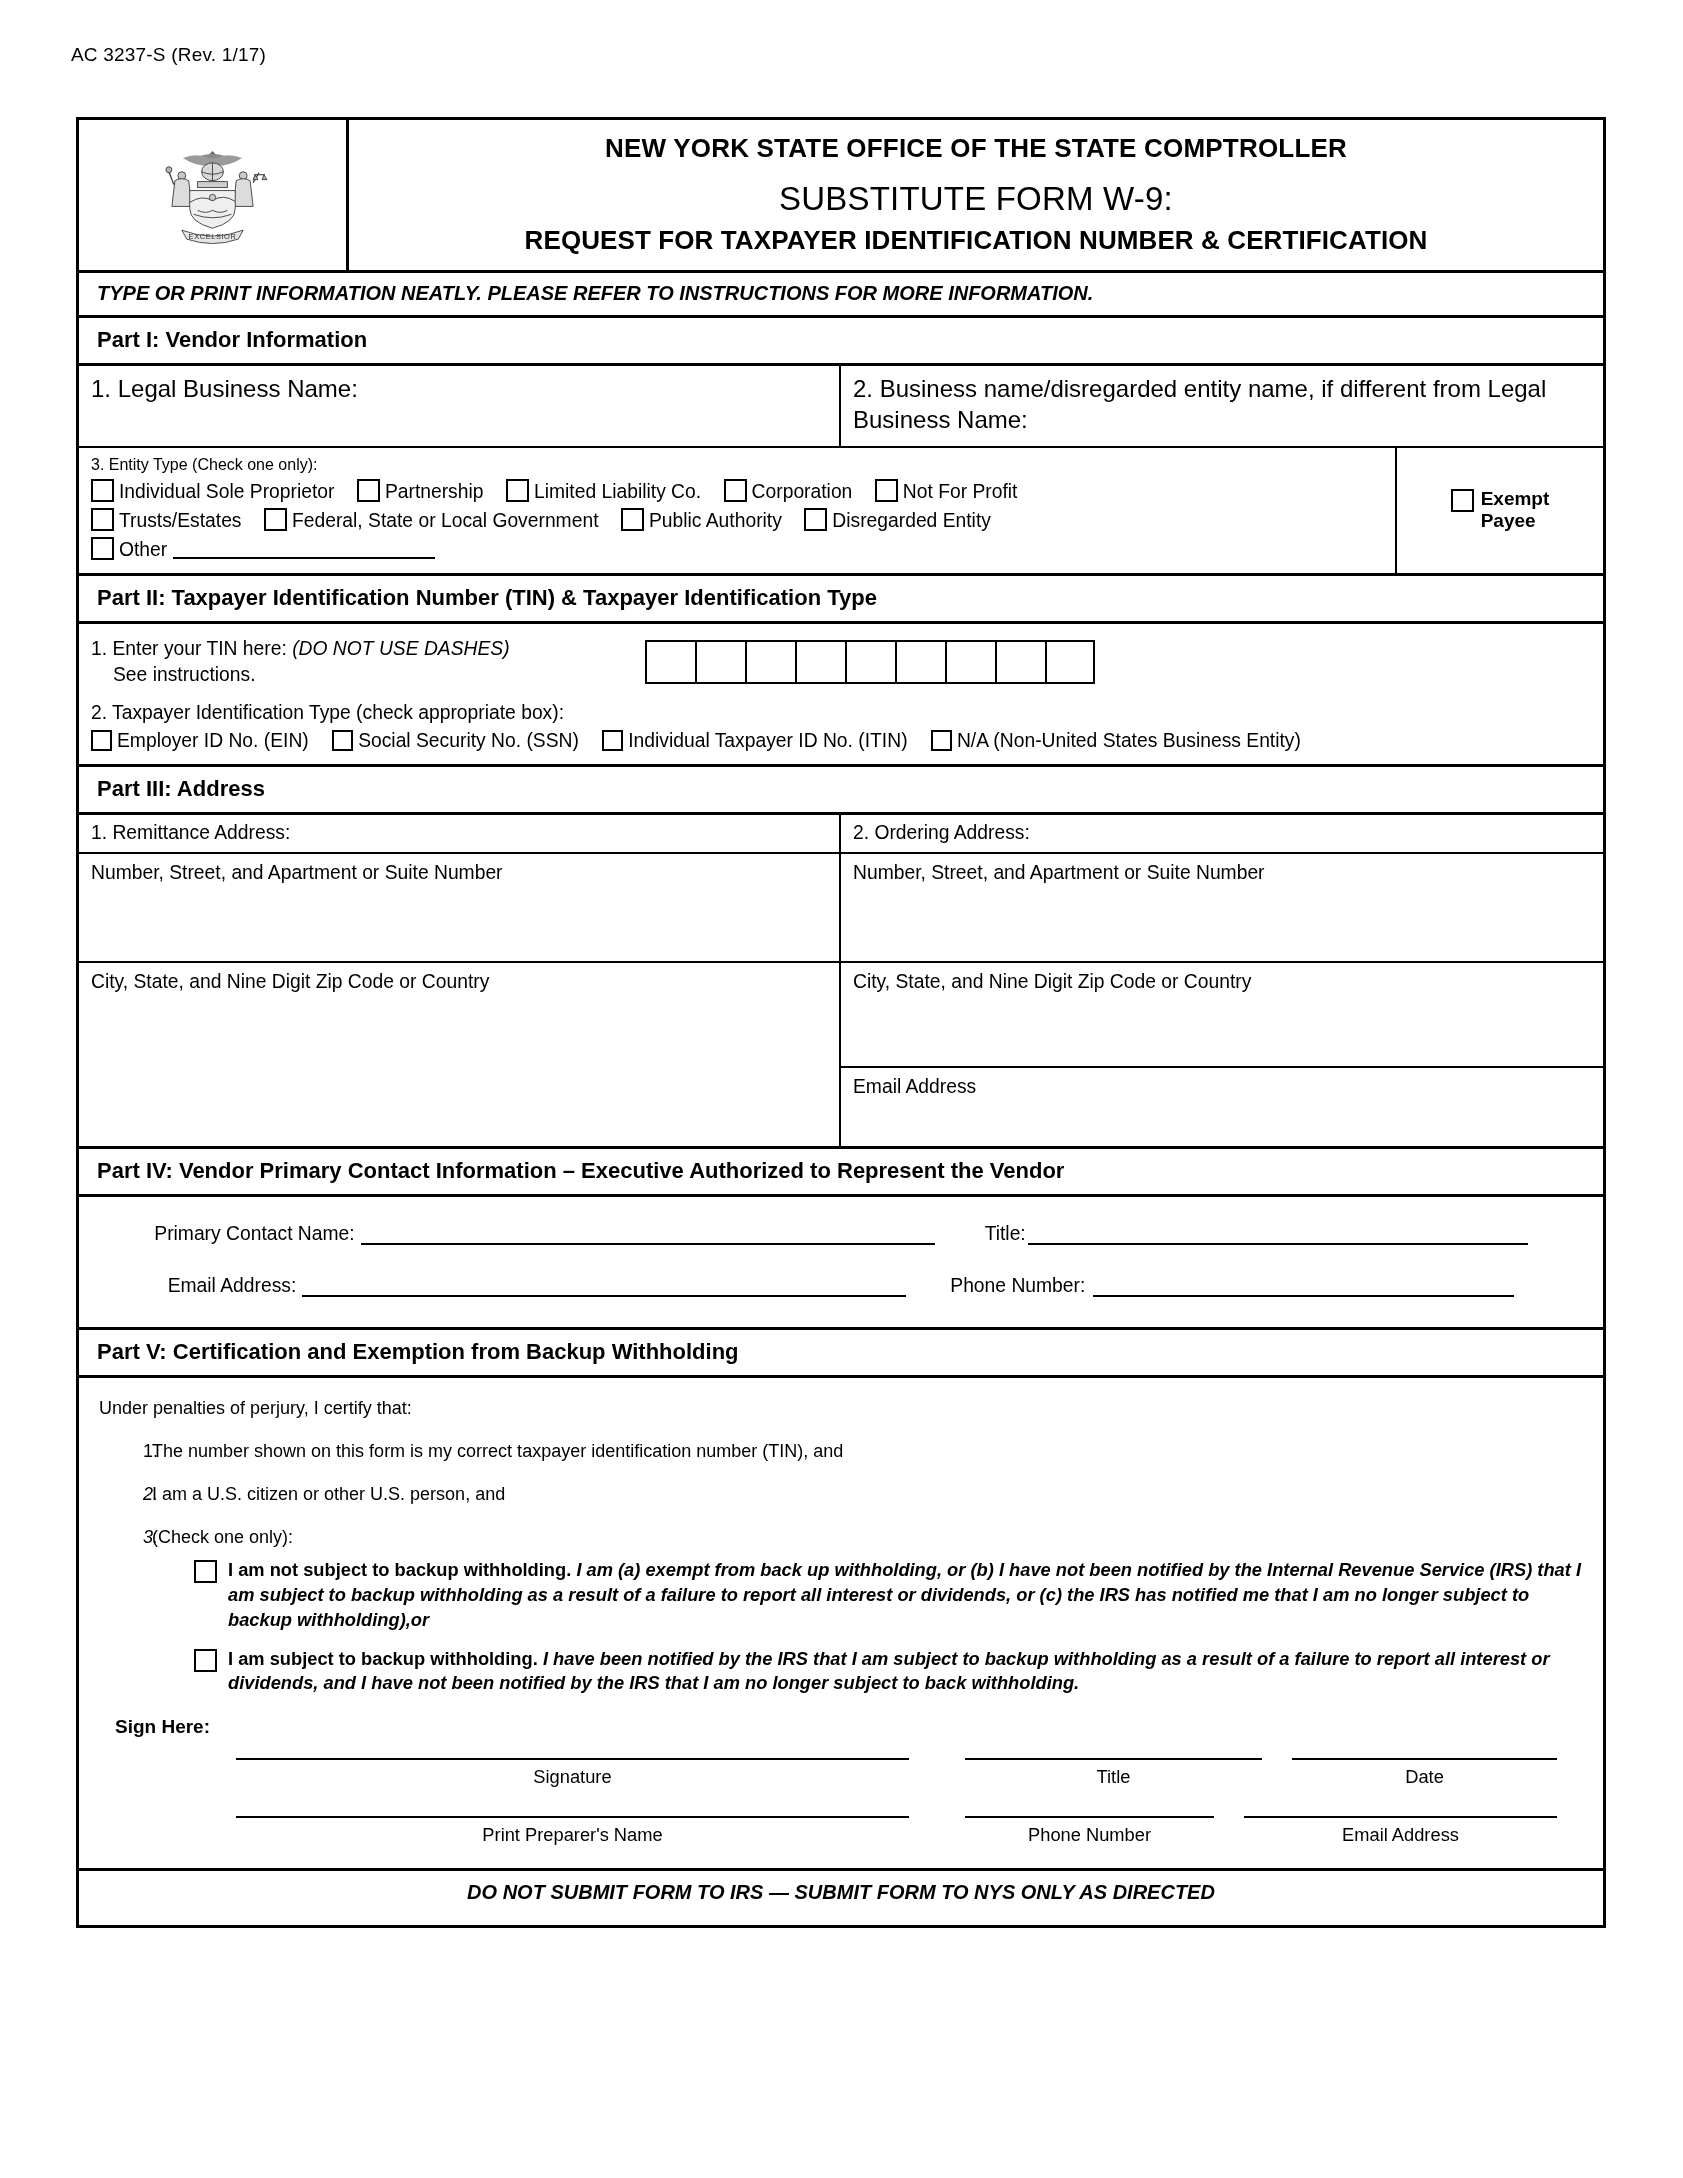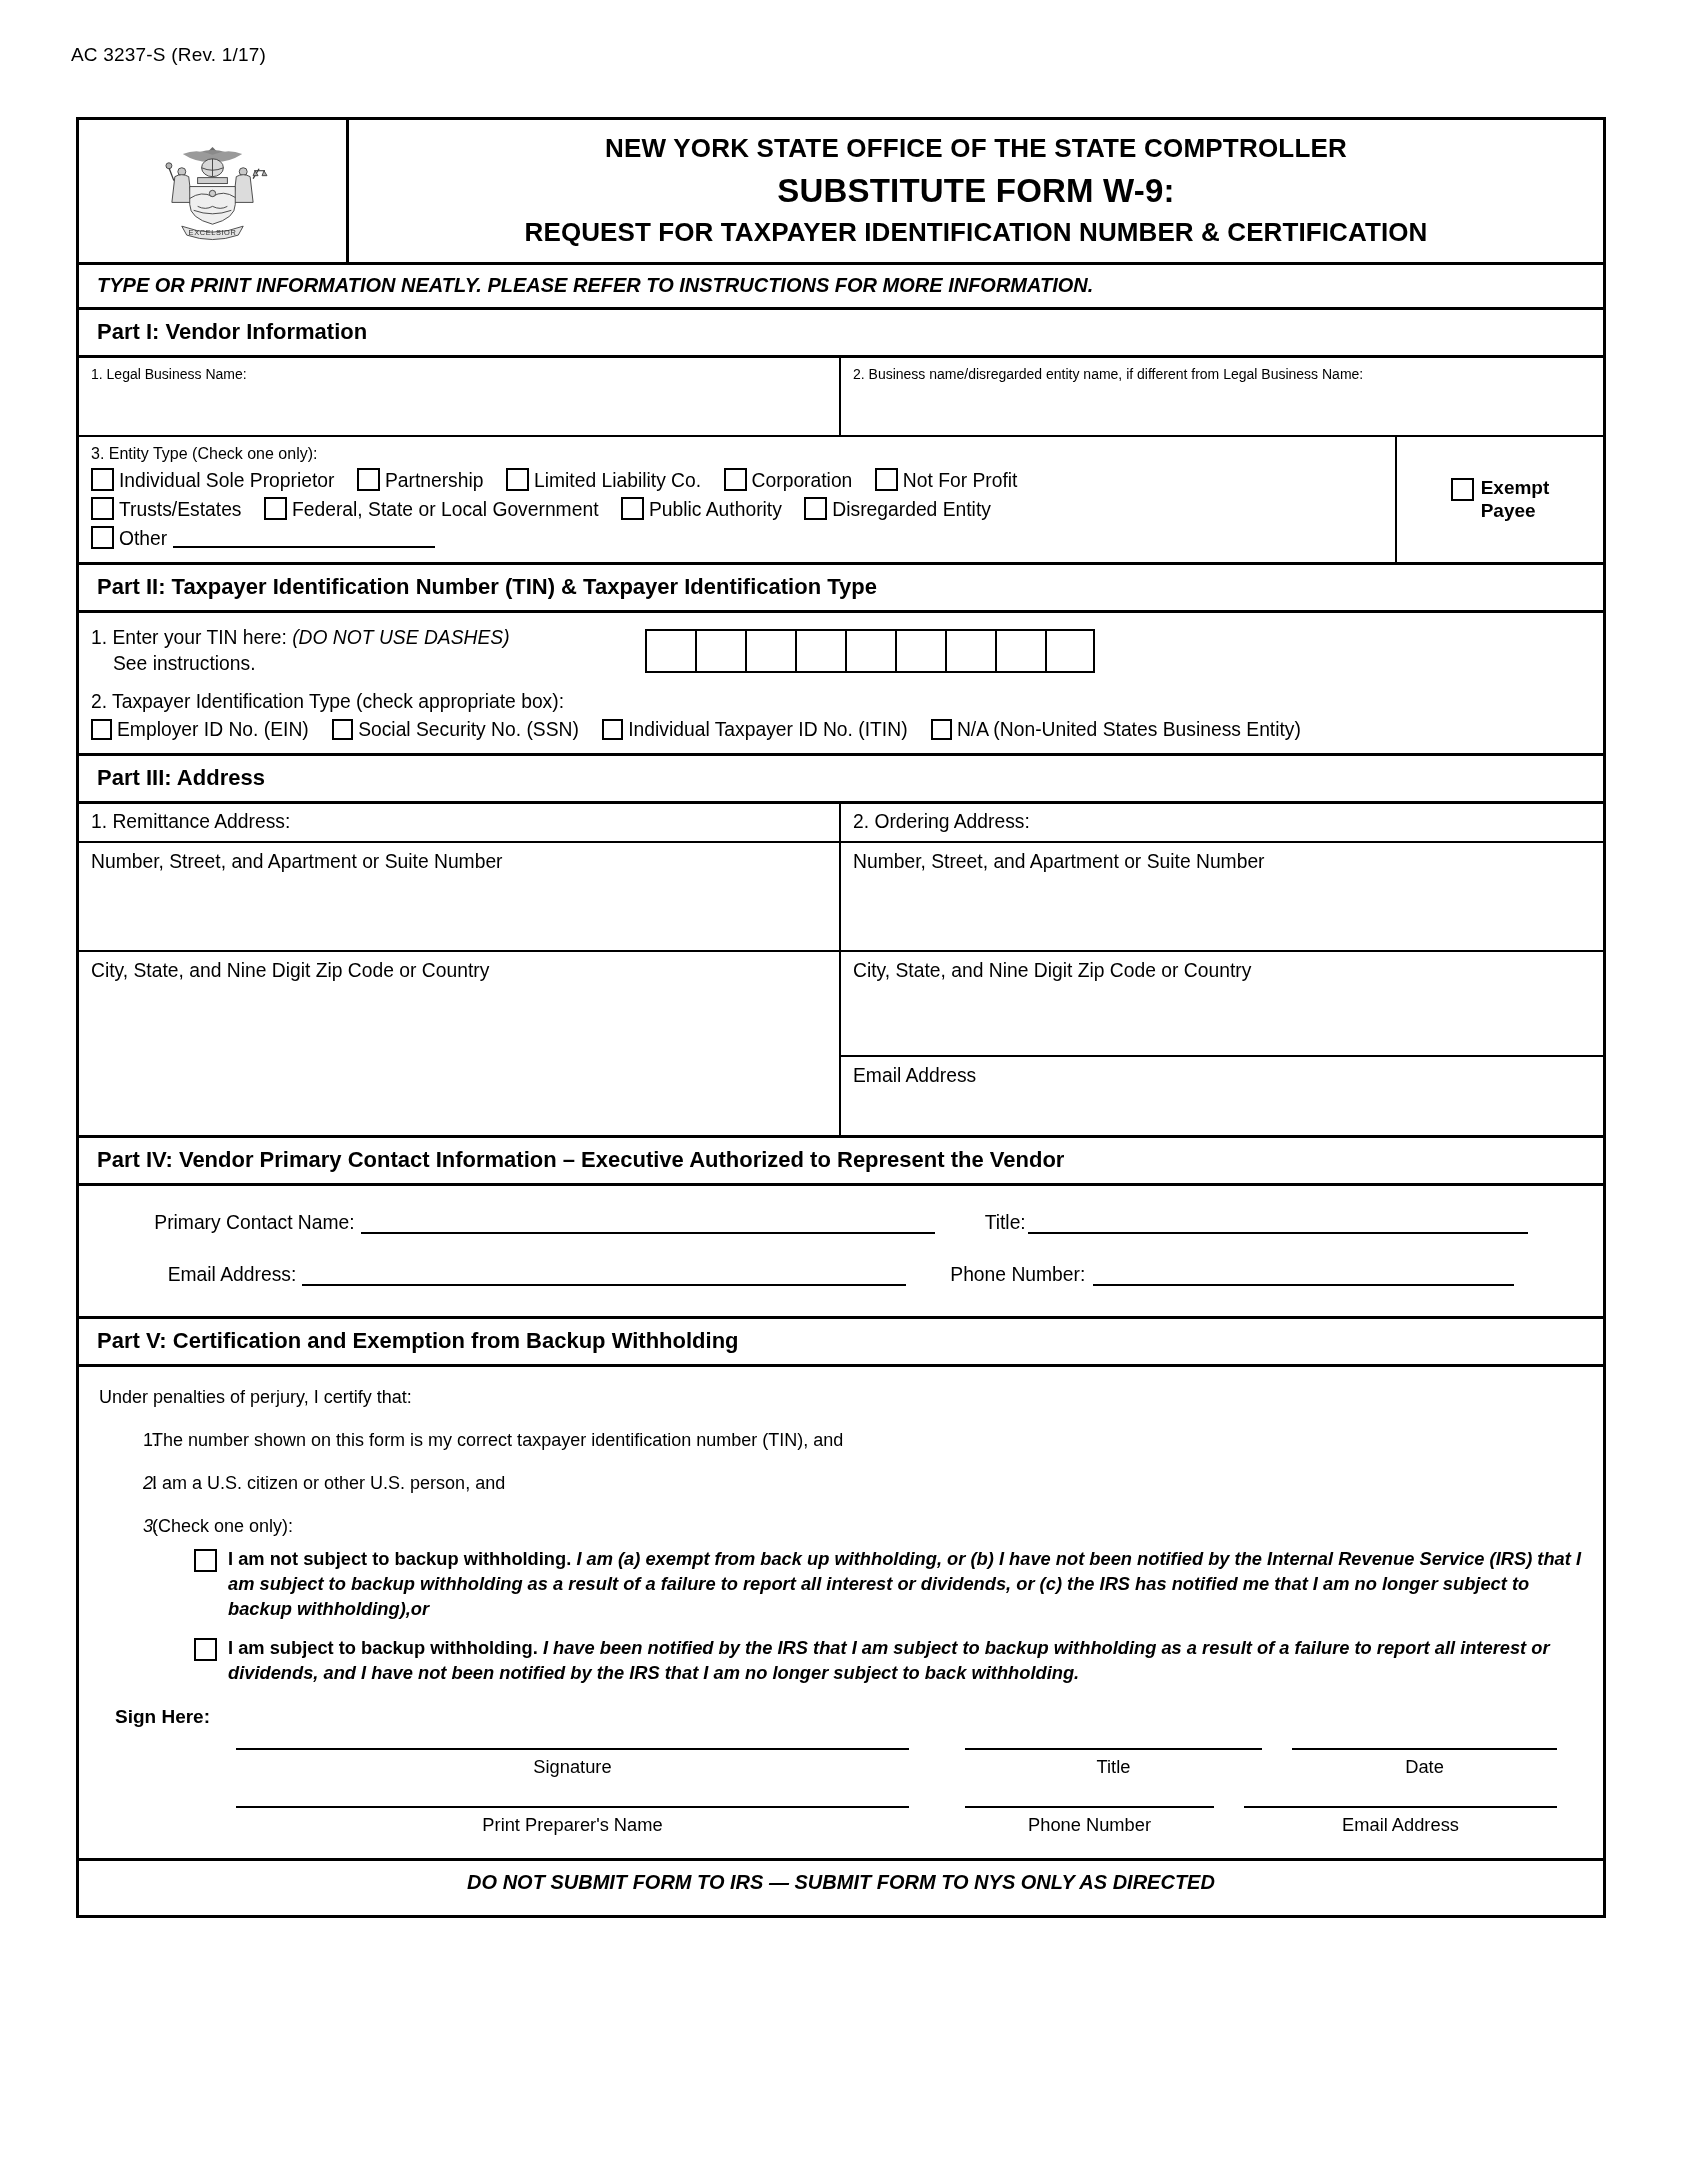--- a/index.html
+++ b/index.html
@@ -51,21 +51,21 @@
     justify-content: center;
     padding: 10px 0 6px;
   }
   .hdr-titles {
     flex: 1;
     text-align: center;
     padding: 12px 10px 14px;
     box-sizing: border-box;
   }
   .t1 { font-size: 26px; font-weight: bold; letter-spacing: 0.2px; line-height: 1.24; }
-  .t2 { font-size: 33px; font-weight: bold; letter-spacing: 0.2px; line-height: 1.3; margin-top: 6px;}
+  .t2 { font-size: 33px; font-weight: normal; letter-spacing: 0.2px; line-height: 1.3; margin-top: 14px;}
   .t3 { font-size: 26px; font-weight: bold; letter-spacing: 0.1px; line-height: 1.24; margin-top: 3px;}
   
   .instr {
     border-bottom: 3px solid #000;
     padding: 9px 18px 10px;
     font-size: 20px;
     font-style: italic;
     font-weight: bold;
   }
   
@@ -73,21 +73,21 @@
     border-bottom: 3px solid #000;
     padding: 9px 18px 10px;
     font-size: 22px;
     font-weight: bold;
   }
   
   .row { display: flex; }
   .cell {
     box-sizing: border-box;
     padding: 8px 12px 10px;
-    font-size: 14px;
+    font-size: 24px;
     line-height: 1.28;
   }
   .bb { border-bottom: 2px solid #000; }
   .bb3 { border-bottom: 3px solid #000; }
   .br { border-right: 2px solid #000; }
   
   .cb {
     display: inline-block;
     width: 23px;
     height: 23px;

